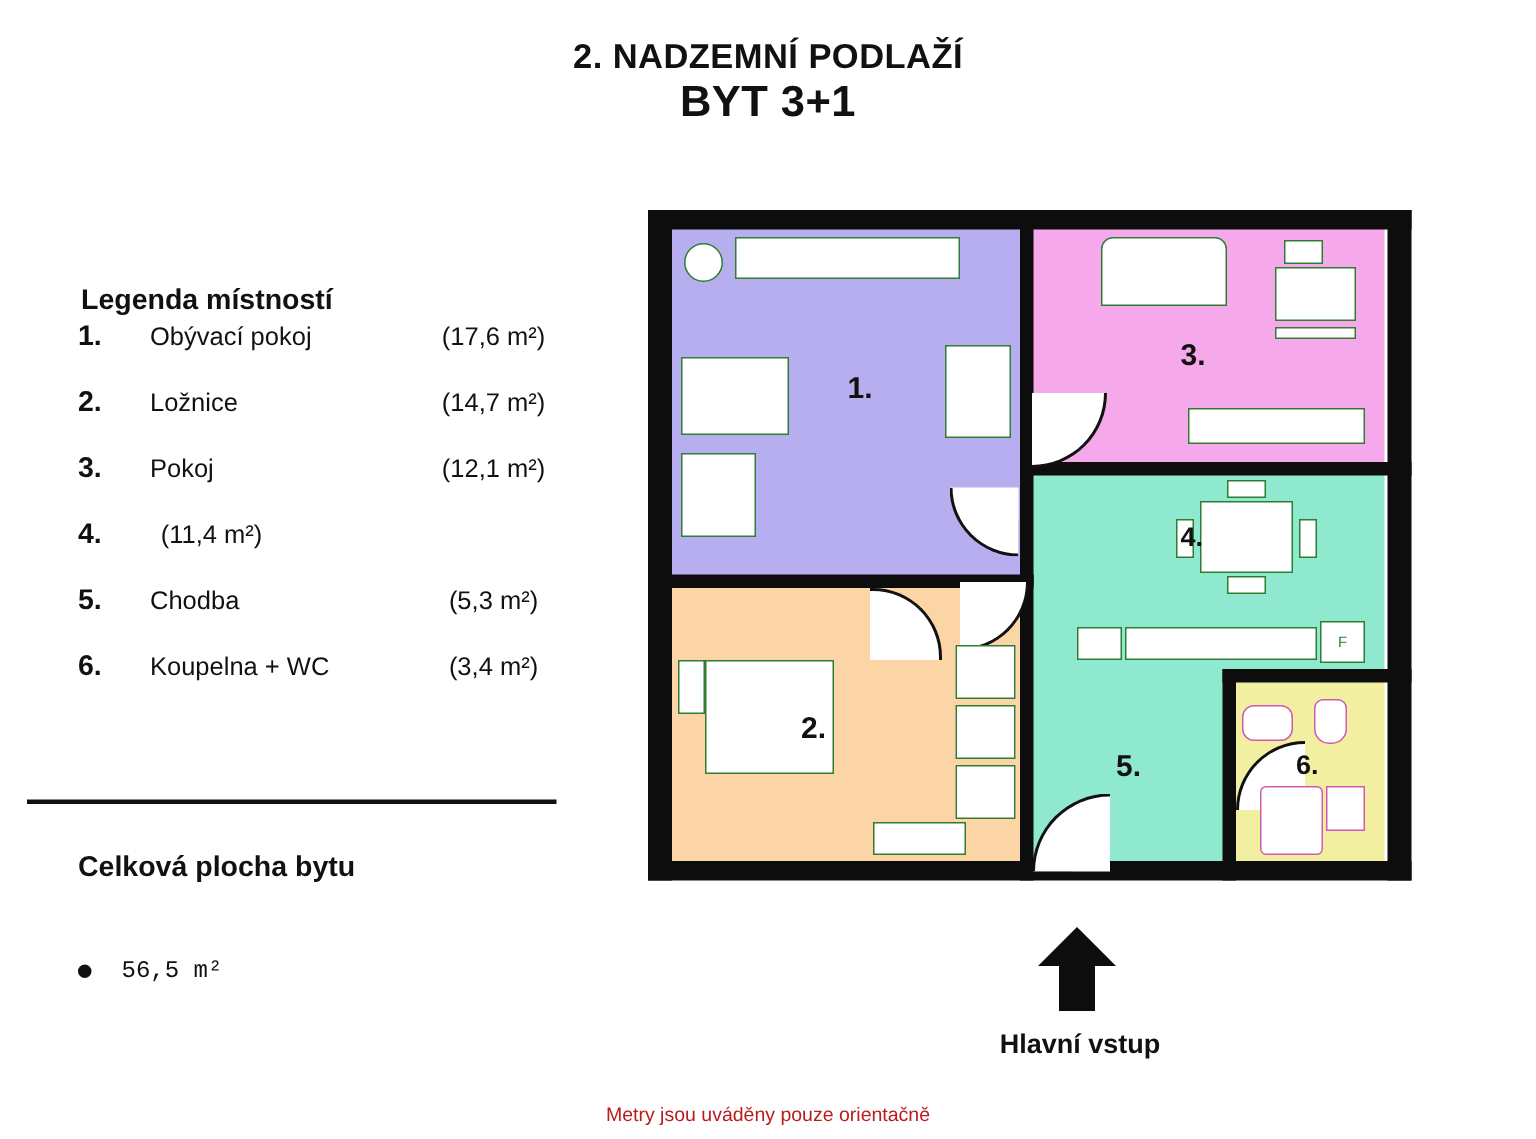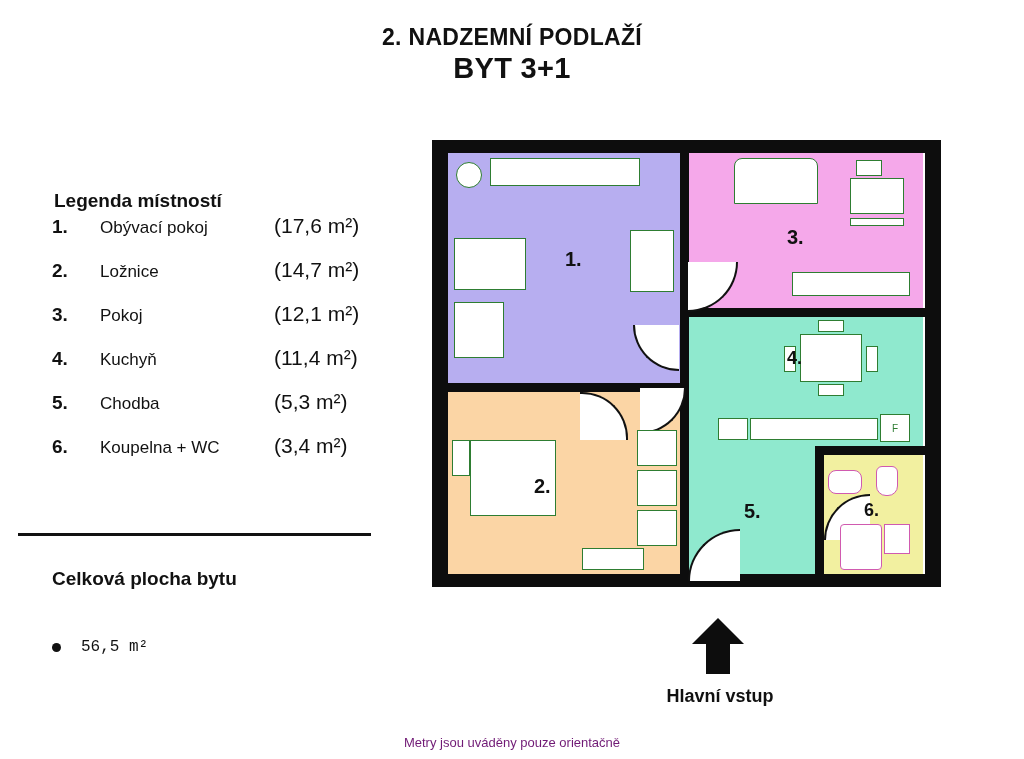--- a/index.html
+++ b/index.html
@@ -62,22 +62,22 @@
     font-weight: bold;
     padding-left: 34px;
     box-sizing: content-box;
   }
   .legend-name {
     font-size: 17px;
     flex: 1;
     padding-left: 14px;
   }
   .legend-area {
-    font-size: 21px;
-    text-align: left;
+    font-size: 17px;
+    text-align: center;
     width: 110px;
     padding-right: 4px;
   }
 
   #legend-divider {
     position: absolute;
     left: 18px;
     top: 533px;
     width: 353px;
     height: 3px;
@@ -166,21 +166,21 @@
     font-weight: bold;
   }
 
   #footnote {
     position: absolute;
     left: 0;
     top: 735px;
     width: 1024px;
     text-align: center;
     font-size: 13px;
-    color: #701a75;
+    color: #b91c1c;
   }
 </style>
 </head>
 <body>
 
 <div id="title-block">
   <div id="title-line1">2. NADZEMNÍ PODLAŽÍ</div>
   <div id="title-line2">BYT 3+1</div>
 </div>
 
@@ -197,21 +197,20 @@
     <div class="legend-name">Ložnice</div>
     <div class="legend-area">(14,7 m²)</div>
   </div>
   <div class="legend-row">
     <div class="legend-num">3.</div>
     <div class="legend-name">Pokoj</div>
     <div class="legend-area">(12,1 m²)</div>
   </div>
   <div class="legend-row">
     <div class="legend-num">4.</div>
-    <div class="legend-name">Kuchyň</div>
     <div class="legend-area">(11,4 m²)</div>
   </div>
   <div class="legend-row">
     <div class="legend-num">5.</div>
     <div class="legend-name">Chodba</div>
     <div class="legend-area">(5,3 m²)</div>
   </div>
   <div class="legend-row">
     <div class="legend-num">6.</div>
     <div class="legend-name">Koupelna + WC</div>

